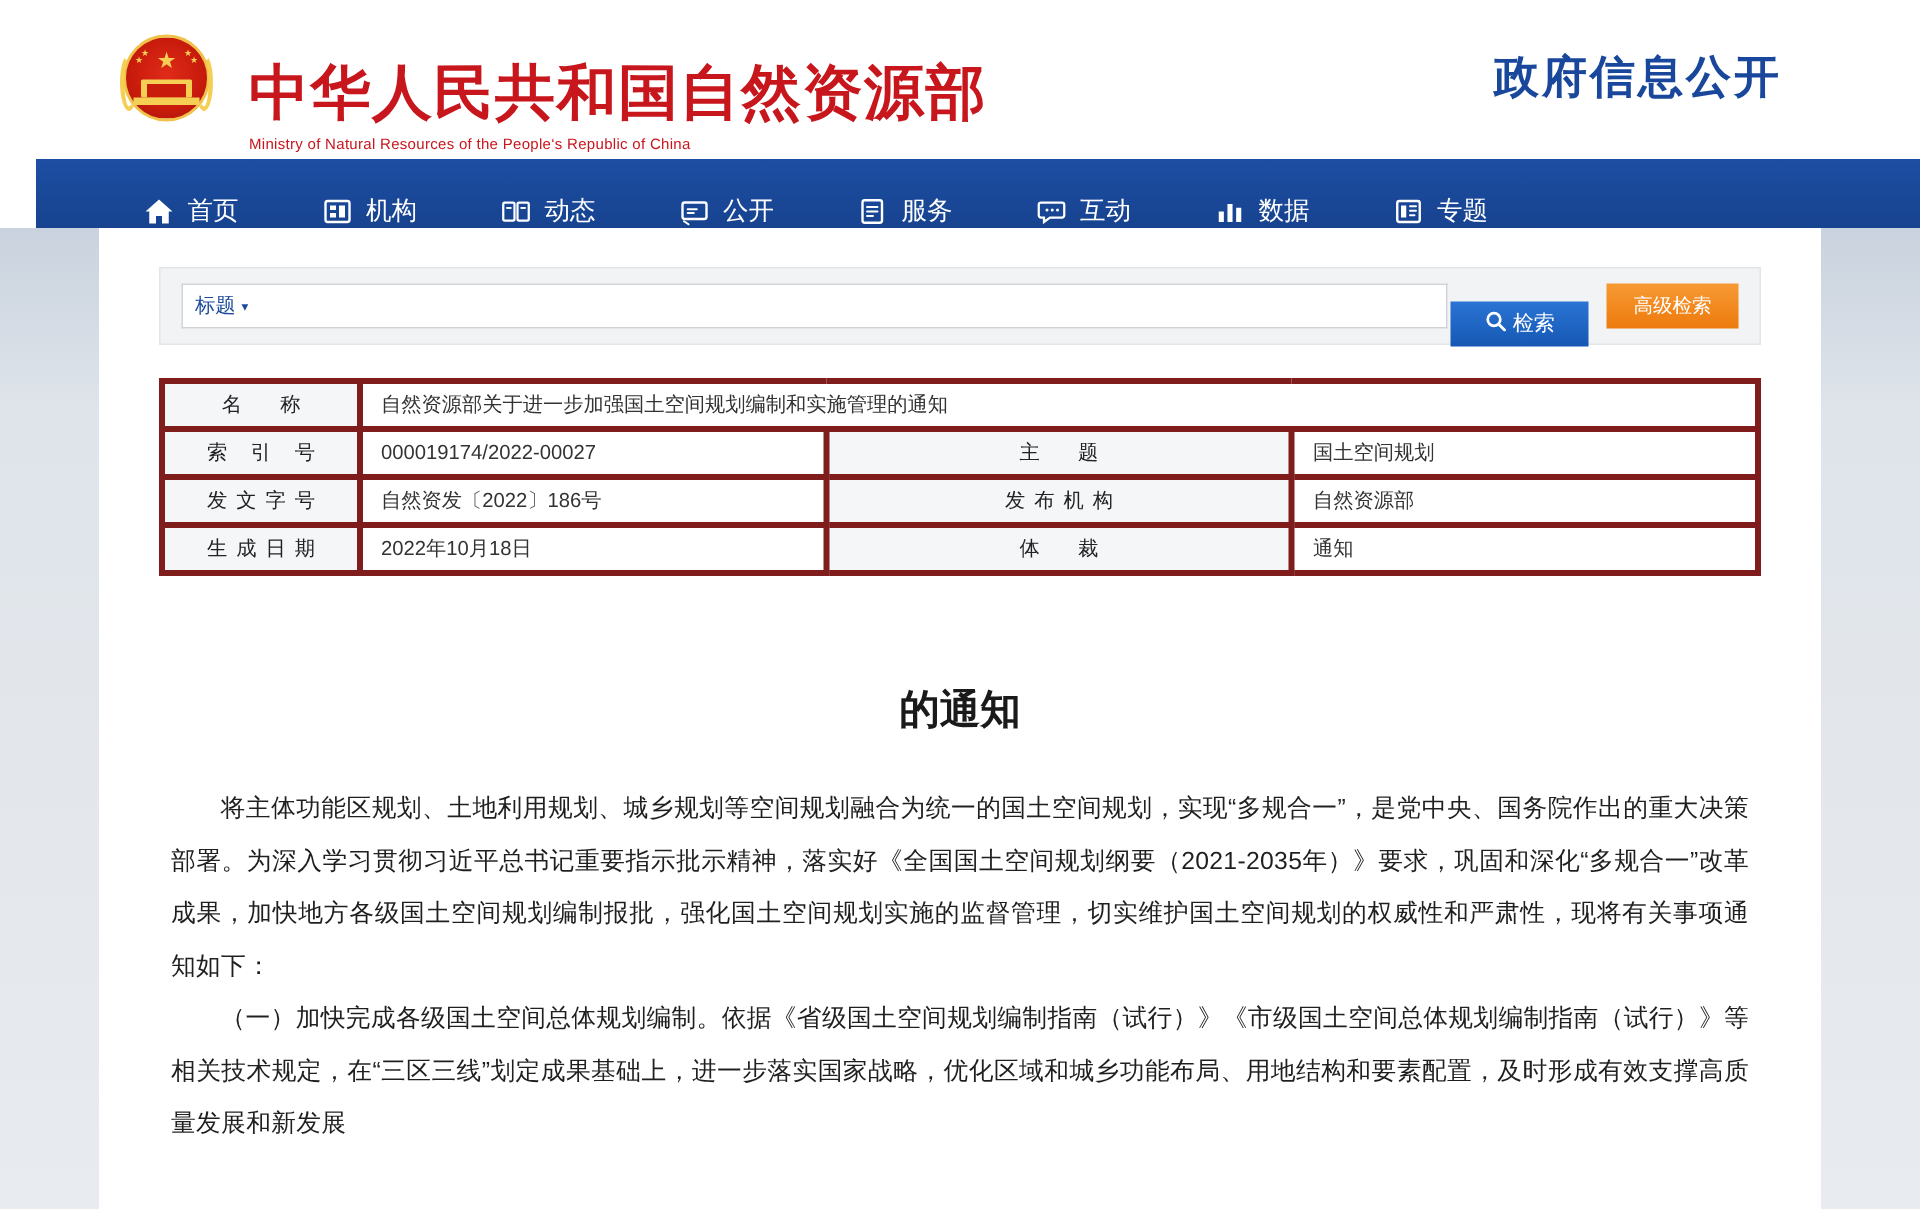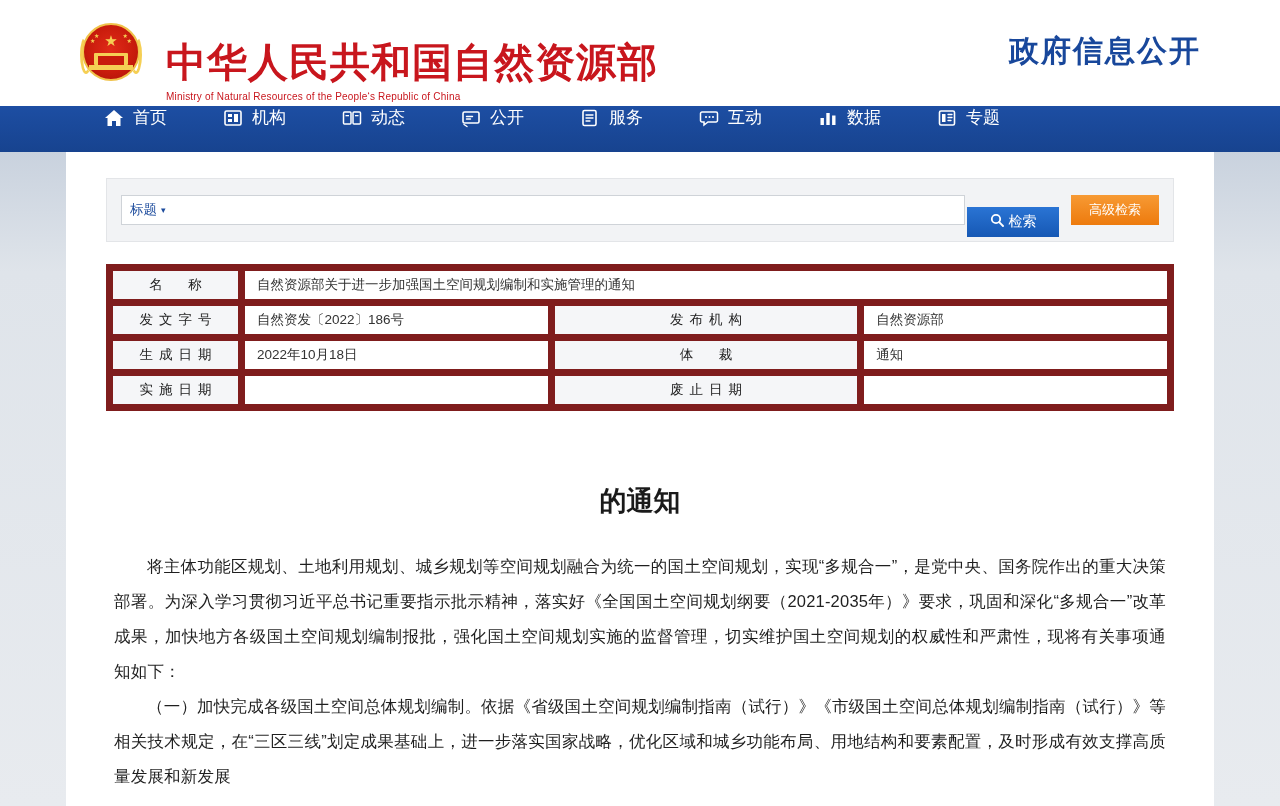--- a/index.html
+++ b/index.html
@@ -78,37 +78,38 @@
   }
   .title-en {
     color: #c8161d;
     font-size: 10px;
     line-height: 20px;
     margin-top: 2px;
     letter-spacing: 0.2px;
   }
   .gov-open {
     position: absolute;
-    right: 79px;
+    right: 92px;
     top: 31px;
     color: #18479b;
     font-size: 30px;
     font-weight: bold;
     letter-spacing: 2px;
   }
 
   
   .main-nav {
     height: 46px;
     background: #1b4a9c;
     background: linear-gradient(180deg, #1d4ea3 0%, #17438f 100%);
     display: flex;
-    align-items: flex-start;
-    padding-left: 104px;
+    align-items: flex-end;
+    padding-left: 72px;
     color: #ffffff;
+    margin-left: 24px;
   }
   .nav-item {
     display: flex;
     align-items: center;
     gap: 9px;
     margin-right: 56px;
     font-size: 17px;
     color: #ffffff;
     cursor: pointer;
     white-space: nowrap;
@@ -134,21 +135,21 @@
     margin: 0 auto;
     background: #ffffff;
     min-height: 654px;
     padding: 26px 40px 10px 40px;
   }
 
   
   .search-bar {
     background: #f2f3f5;
     border: 1px solid #e3e5e8;
-    height: 64px;
+    height: 52px;
     display: flex;
     align-items: center;
     padding: 0 14px;
     gap: 0;
   }
   .search-select {
     background: #ffffff;
     border: 1px solid #cfd3d8;
     border-right: none;
     height: 30px;
@@ -209,21 +210,21 @@
   
   .meta-table {
     width: 100%;
     border-collapse: collapse;
     margin-top: 22px;
     font-size: 13.5px;
     color: #333;
     table-layout: fixed;
   }
   .meta-table td {
-    border: 7px solid #7f1d1d;
+    border: 4px solid #7f1d1d;
     height: 30px;
     padding: 4px 12px;
     vertical-align: middle;
     line-height: 20px;
   }
   .meta-table td.lbl {
     background: #f5f6f8;
     width: 132px;
     text-align: center;
     color: #222;
@@ -389,37 +390,37 @@
       <button class="btn-adv">高级检索</button>
     </div>
 
     <table class="meta-table">
       <tbody>
           <tr>
         <td class="lbl">名　称</td>
         <td class="val" colspan="3">自然资源部关于进一步加强国土空间规划编制和实施管理的通知</td>
       </tr>
       <tr>
+        <td class="lbl">索 引 号</td>
+        <td class="val">000019174/2022-00027</td>
+        <td class="lbl">主　题</td>
+        <td class="val">国土空间规划</td>
+      </tr>
+      <tr>
         <td class="lbl">发文字号</td>
         <td class="val">自然资发〔2022〕186号</td>
         <td class="lbl">发布机构</td>
         <td class="val">自然资源部</td>
       </tr>
       <tr>
         <td class="lbl">生成日期</td>
         <td class="val">2022年10月18日</td>
         <td class="lbl">体　裁</td>
         <td class="val">通知</td>
       </tr>
-      <tr>
-        <td class="lbl">实施日期</td>
-        <td class="val"></td>
-        <td class="lbl">废止日期</td>
-        <td class="val"></td>
-      </tr>
     </tbody>
       </table>
 
     <div class="doc-title">
       <div>的通知</div>
     </div>
 
     <div class="doc-body">
       <p class="indent">将主体功能区规划、土地利用规划、城乡规划等空间规划融合为统一的国土空间规划，实现“多规合一”，是党中央、国务院作出的重大决策部署。为深入学习贯彻习近平总书记重要指示批示精神，落实好《全国国土空间规划纲要（2021-2035年）》要求，巩固和深化“多规合一”改革成果，加快地方各级国土空间规划编制报批，强化国土空间规划实施的监督管理，切实维护国土空间规划的权威性和严肃性，现将有关事项通知如下：</p>
       <p class="indent">（一）加快完成各级国土空间总体规划编制。依据《省级国土空间规划编制指南（试行）》《市级国土空间总体规划编制指南（试行）》等相关技术规定，在“三区三线”划定成果基础上，进一步落实国家战略，优化区域和城乡功能布局、用地结构和要素配置，及时形成有效支撑高质量发展和新发展</p>

